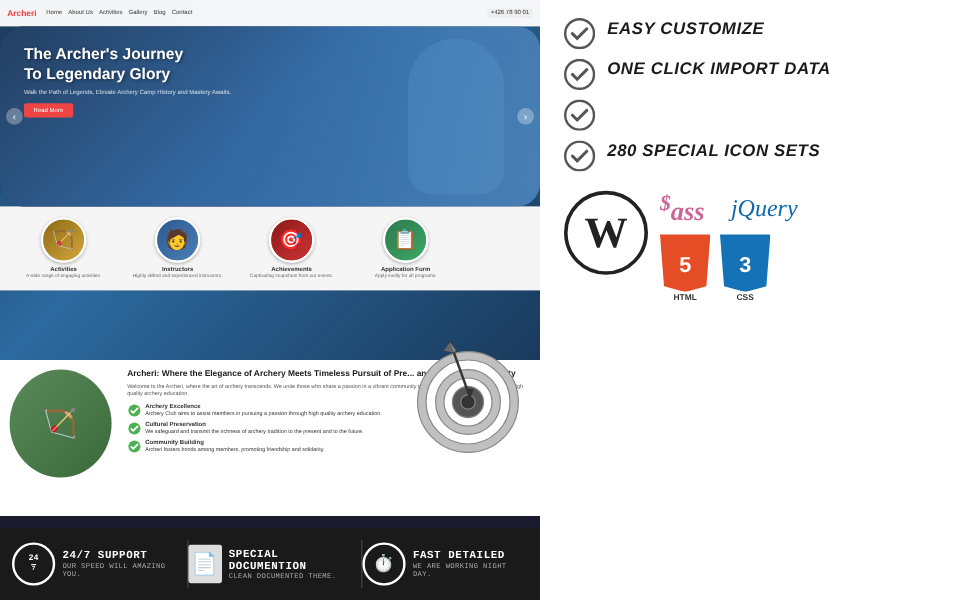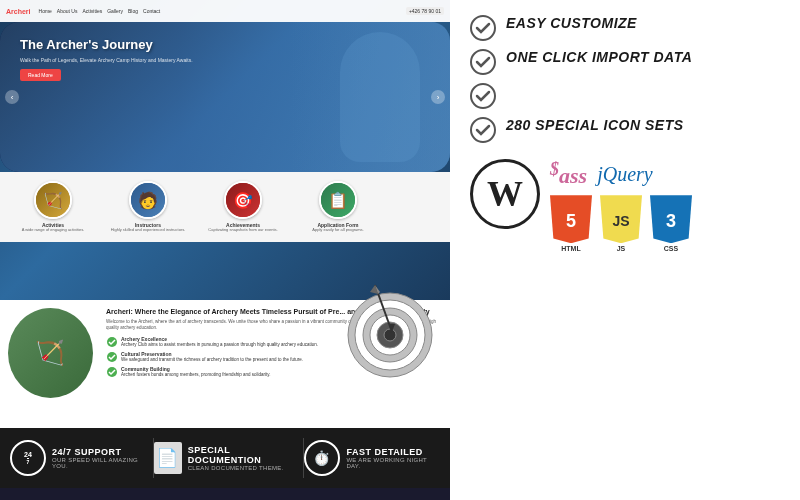--- a/index.html
+++ b/index.html
@@ -215,29 +215,30 @@
       color: #333;
     }
     .feature-title-small {
       font-weight: bold;
       font-size: 5px;
     }
 
     
     .bottom-strip {
       position: absolute;
-      bottom: 12px;
+      bottom: 0;
       left: 0;
       width: 450px;
       height: 60px;
       background: #1a1a1a;
       display: flex;
       align-items: center;
       justify-content: space-around;
       padding: 0 10px;
+      font-family: Liberation Mono, monospace;
     }
     .strip-item {
       display: flex;
       align-items: center;
       gap: 6px;
     }
     .strip-icon {
       width: 36px;
       height: 36px;
       border-radius: 50%;
@@ -323,21 +324,21 @@
     }
 
     .logos-right {
       display: flex;
       flex-direction: column;
       gap: 6px;
     }
     .logos-row1 {
       display: flex;
       align-items: center;
-      gap: 10px;
+      gap: 22px;
     }
     .sass-logo {
       font-size: 22px;
       font-weight: bold;
       font-style: italic;
       color: #c69;
       font-family: Georgia, serif;
     }
     .jquery-logo {
       font-size: 20px;
@@ -433,20 +434,21 @@
     <div class="hero" style="position:relative;">
       <div class="hero-bg"></div>
 
       <div style="position:absolute;right:0;top:0;bottom:0;width:160px;background:linear-gradient(to left,rgba(80,130,180,0.4),transparent);z-index:1;">
 
         <div style="position:absolute;right:30px;top:10px;width:80px;height:130px;background:rgba(100,160,210,0.25);border-radius:40px 40px 20px 20px;"></div>
       </div>
       <div class="hero-content">
         <div class="hero-title">
           <span>The Archer's Journey</span><br>
+          <span>To Legendary Glory</span>
         </div>
         <div class="hero-subtitle">Walk the Path of Legends, Elevate Archery Camp History and Mastery Awaits.</div>
         <button class="hero-btn">Read More</button>
       </div>
       <div class="prev-arrow">‹</div>
       <div class="next-arrow">›</div>
     </div>
 
     <div class="activity-row">
       <div class="activity-card">
@@ -645,26 +647,20 @@
 
       <div class="logos-row2">
 
         <div class="badge-wrapper">
           <div class="html5-badge">
             <span style="font-size:18px;font-weight:900;color:#fff;">5</span>
           </div>
           <div class="badge-label">HTML</div>
         </div>
 
-        <div class="badge-wrapper">
-          <div class="js-badge">
-            <span style="font-size:14px;font-weight:900;color:#323330;">JS</span>
-          </div>
-          <div class="badge-label">JS</div>
-        </div>
 
         <div class="badge-wrapper">
           <div class="css3-badge">
             <span style="font-size:18px;font-weight:900;color:#fff;">3</span>
           </div>
           <div class="badge-label">CSS</div>
         </div>
 
       </div>
     </div>

